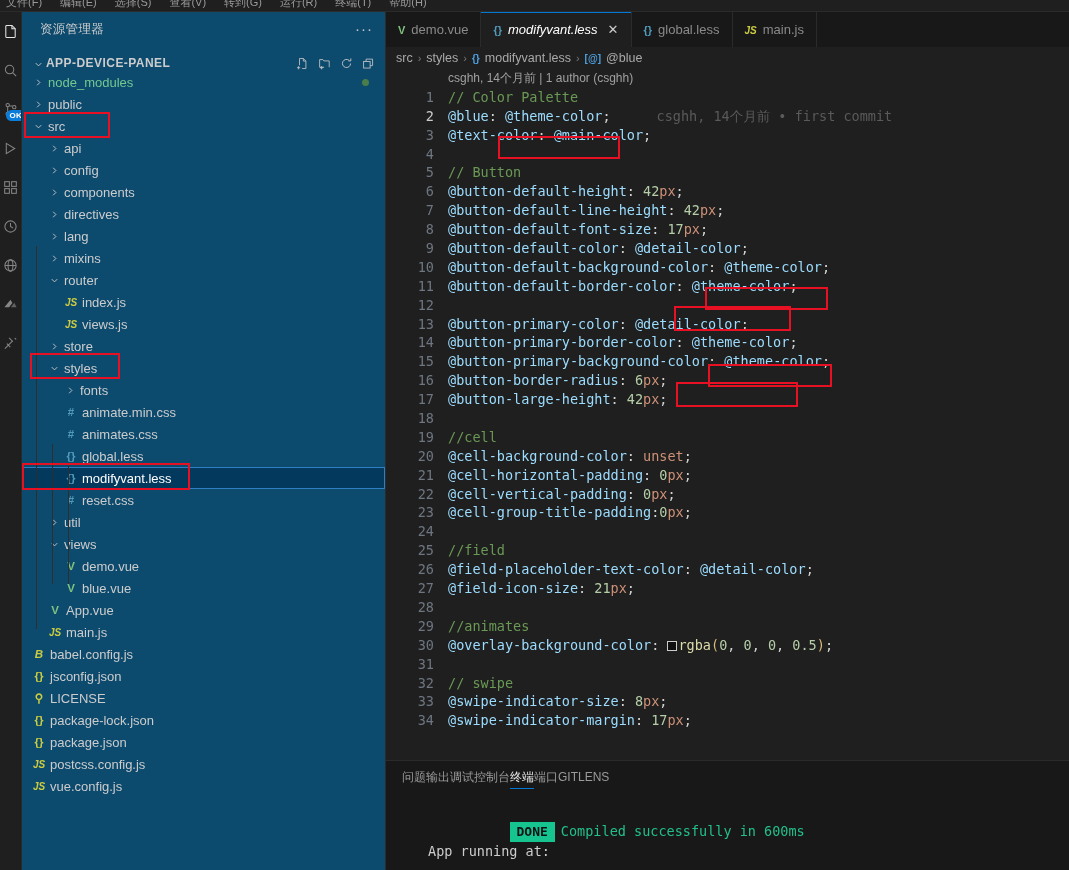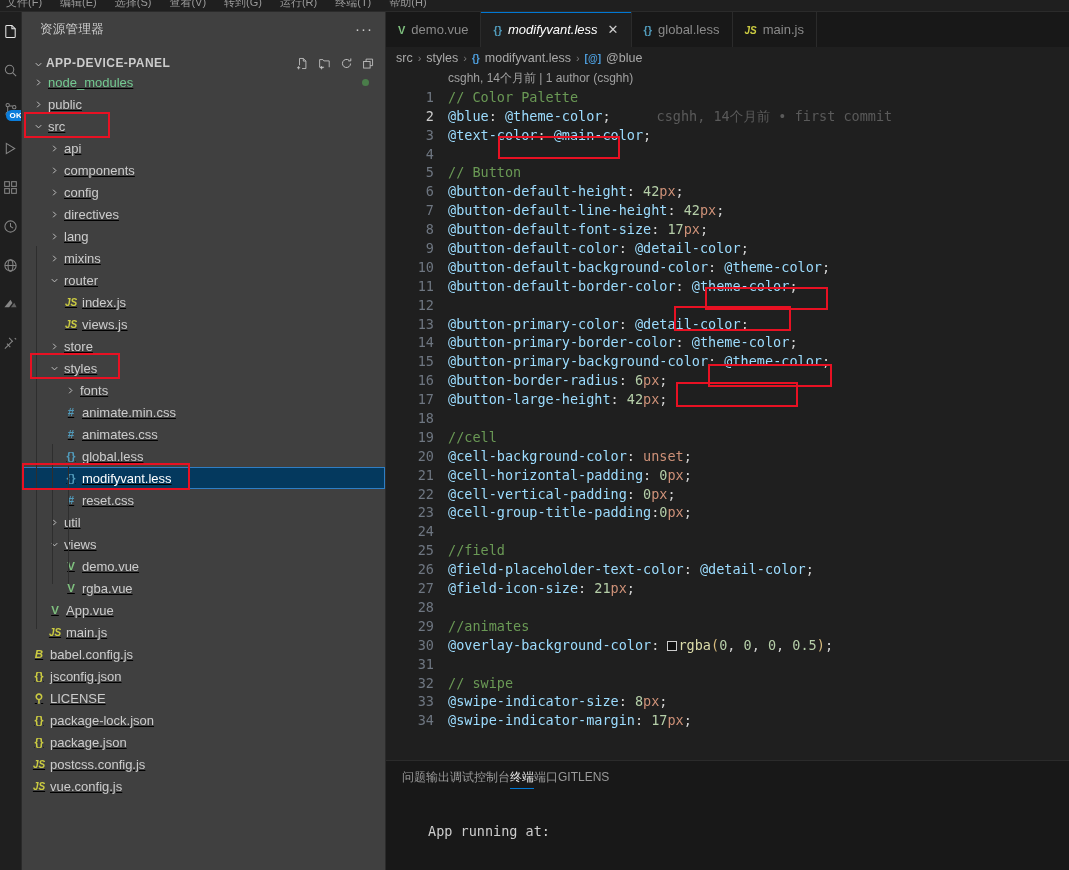--- a/index.html
+++ b/index.html
@@ -42,38 +42,38 @@
     content: ""; position: absolute; left: -2px; top: 0; bottom: 0;
     width: 2px; background: #e7e7e7;
   }
   .ok-badge {
     position: absolute; left: 6px; top: 12px;
     background: #0a7ddb; color: #fff; font-size: 8px; font-weight: bold;
     border-radius: 7px; padding: 1px 4px; line-height: 9px; letter-spacing: .2px;
   }
 
   
-  .sidebar { width: 364px; background: #404040; flex: none; display: flex; flex-direction: column;
+  .sidebar { width: 364px; background: #0c4a6e; flex: none; display: flex; flex-direction: column;
              border-right: 1px solid #2b2b2b; }
   .sidebar-title {
     height: 34px; display: flex; align-items: center; justify-content: space-between;
     padding: 0 12px 0 18px; color: #cccccc; font-size: 12.5px; letter-spacing: .3px;
   }
   .dots { color: #cccccc; font-size: 15px; letter-spacing: 1px; line-height: 10px; }
 
   .folder-header {
     height: 24px; display: flex; align-items: flex-end; padding-left: 8px;
     color: #cccccc; font-size: 12px; font-weight: bold; letter-spacing: .45px;
     position: relative;
   }
   .folder-header .chev { width: 16px; display:flex; align-items:center; justify-content:center; }
   .fh-actions { position: absolute; right: 10px; display: flex; gap: 9px; align-items: center; color: #c5c5c5; }
   .fh-actions svg { display: block; }
 
-  .tree { flex: 1; overflow: hidden; position: relative; padding-top: 1px; text-decoration: underline; }
+  .tree { flex: 1; overflow: hidden; position: relative; padding-top: 1px; }
   .row {
     height: 22px; display: flex; align-items: center; position: relative;
     font-size: 13px; color: #cccccc; white-space: nowrap;
   }
   .row .twisty { width: 16px; flex: none; display: flex; align-items: center; justify-content: center; color: #c5c5c5; }
   .row .ficon { width: 18px; flex: none; display: flex; align-items: center; justify-content: center;
                 font-size: 11.5px; font-weight: bold; }
   .row .lbl { padding-left: 2px; }
   .row.selected { background: #04395e; outline: 1px solid #2f7ec4; outline-offset: -1px; }
   .row.selected .lbl { color: #ffffff; }
@@ -320,36 +320,36 @@
               </svg>
             </span>
             <span class="lbl">api</span>
           </div>
           <div class="row" style="padding-left: 24px;">
             <span class="twisty">
               <svg width="11" height="11" viewBox="0 0 16 16" fill="none" stroke="#c5c5c5" stroke-width="1.4">
                 <path d="M6 4l4 4-4 4"></path>
               </svg>
             </span>
+            <span class="lbl">config</span>
+          </div>
+          <div class="row" style="padding-left: 24px;">
+            <span class="twisty">
+              <svg width="11" height="11" viewBox="0 0 16 16" fill="none" stroke="#c5c5c5" stroke-width="1.4">
+                <path d="M6 4l4 4-4 4"></path>
+              </svg>
+            </span>
             <span class="lbl">components</span>
           </div>
           <div class="row" style="padding-left: 24px;">
             <span class="twisty">
               <svg width="11" height="11" viewBox="0 0 16 16" fill="none" stroke="#c5c5c5" stroke-width="1.4">
                 <path d="M6 4l4 4-4 4"></path>
               </svg>
             </span>
-            <span class="lbl">config</span>
-          </div>
-          <div class="row" style="padding-left: 24px;">
-            <span class="twisty">
-              <svg width="11" height="11" viewBox="0 0 16 16" fill="none" stroke="#c5c5c5" stroke-width="1.4">
-                <path d="M6 4l4 4-4 4"></path>
-              </svg>
-            </span>
             <span class="lbl">directives</span>
           </div>
           <div class="row" style="padding-left: 24px;">
             <span class="twisty">
               <svg width="11" height="11" viewBox="0 0 16 16" fill="none" stroke="#c5c5c5" stroke-width="1.4">
                 <path d="M6 4l4 4-4 4"></path>
               </svg>
             </span>
             <span class="lbl">lang</span>
           </div>
@@ -454,21 +454,21 @@
           <div class="row" style="padding-left: 40px;">
             <span class="ficon">
               <span class="i-vue">V</span>
             </span>
             <span class="lbl">demo.vue</span>
           </div>
           <div class="row" style="padding-left: 40px;">
             <span class="ficon">
               <span class="i-vue">V</span>
             </span>
-            <span class="lbl">rgba.vue</span>
+            <span class="lbl">blue.vue</span>
           </div>
           <div class="row" style="padding-left: 24px;">
             <span class="ficon">
               <span class="i-vue">V</span>
             </span>
             <span class="lbl">App.vue</span>
           </div>
           <div class="row" style="padding-left: 24px;">
             <span class="ficon">
               <span class="i-js">JS</span>
@@ -638,20 +638,23 @@
       <div class="panel">
         <div class="panel-tabs" id="ptabs">
             <div class="ptab">问题</div>
             <div class="ptab">输出</div>
             <div class="ptab">调试控制台</div>
             <div class="ptab active">终端</div>
             <div class="ptab">端口</div>
             <div class="ptab">GITLENS</div>
           </div>
         <div class="terminal">
+          <div class="term-line">
+            <span class="done-badge">DONE</span><span class="term-green">Compiled successfully in 600ms</span>
+          </div>
           <div class="term-blank"></div>
           <div class="term-line" style="padding-left:16px">App running at:</div>
         </div>
       </div>
     </div>
   </div>
 <div class="redbox" style="left: 24px; top: 112px; width: 86px; height: 26px; border-color: rgb(232, 17, 35);"></div>
     <div class="redbox" style="left: 30px; top: 353px; width: 90px; height: 26px; border-color: rgb(232, 17, 35);"></div>
     <div class="redbox" style="left: 22px; top: 463px; width: 168px; height: 27px; border-color: rgb(232, 17, 35);"></div>
     <div class="redbox" style="left: 498px; top: 136px; width: 122px; height: 23px; border-color: rgb(232, 17, 35);"></div>

